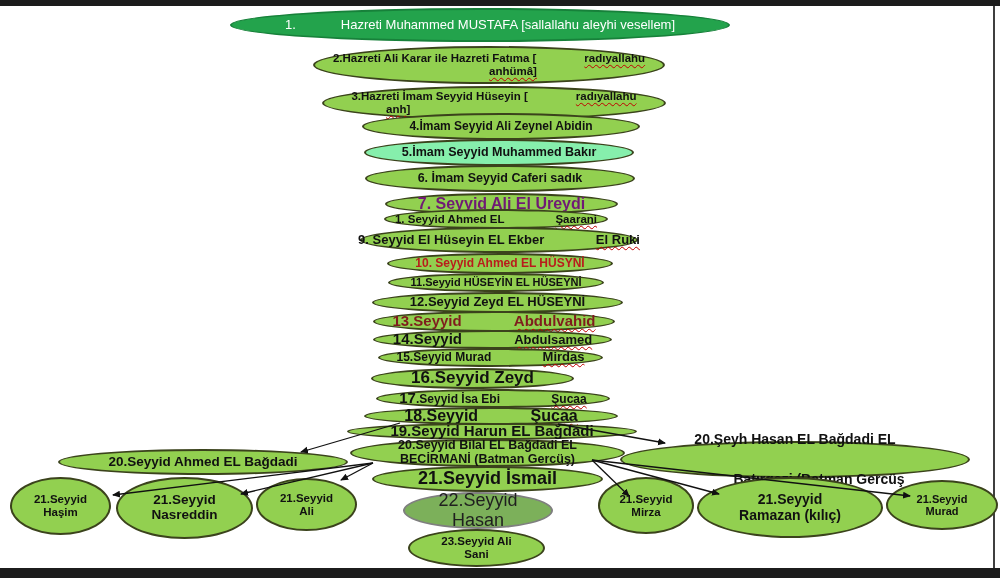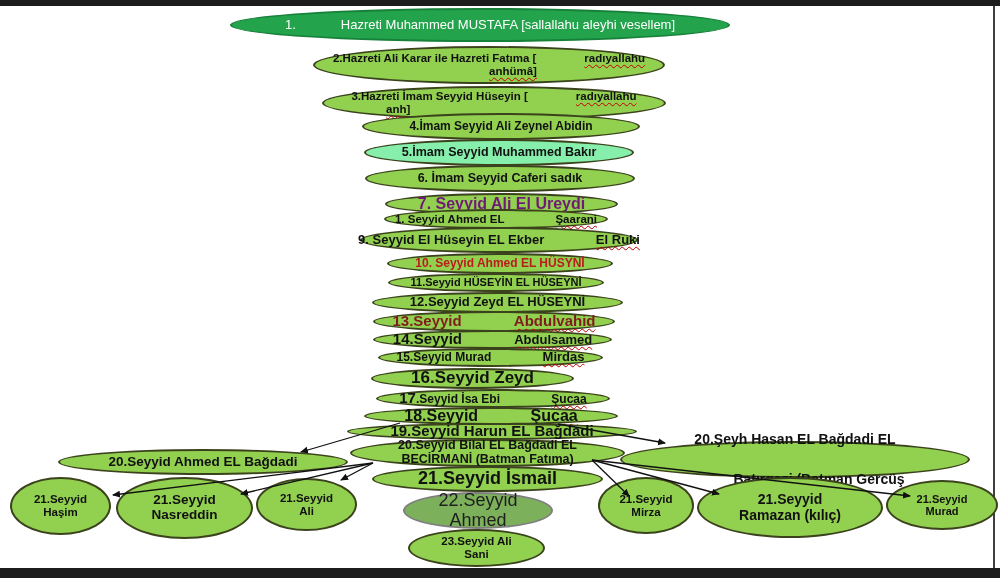--- a/index.html
+++ b/index.html
@@ -89,21 +89,21 @@
         <div class="ln"><span style="font-size: 15px;">17</span><span>.Seyyid İsa Ebi </span><span class="wavy">Şucaa</span></div>
       </div>
       <div class="node" style="left: 364px; top: 407px; width: 254px; height: 18px; background: rgb(146, 208, 80); border: 2px solid rgb(59, 67, 28); color: rgb(17, 17, 17); font-size: 16px; font-weight: 700; z-index: 18;">
         <div class="ln"><span>18.Seyyid </span><span class="wavy">Şucaa</span></div>
       </div>
       <div class="node" style="left: 347px; top: 423px; width: 290px; height: 17px; background: rgb(146, 208, 80); border: 2px solid rgb(59, 67, 28); color: rgb(17, 17, 17); font-size: 15px; font-weight: 700; z-index: 19;">
         <div class="ln"><span>19.Seyyid Harun EL Bağdadi</span></div>
       </div>
       <div class="node" style="left: 350px; top: 439px; width: 275px; height: 28px; background: rgb(146, 208, 80); border: 2px solid rgb(59, 67, 28); color: rgb(17, 17, 17); font-size: 12.5px; font-weight: 700; z-index: 20;">
         <div class="ln"><span>20.Seyyid Bilal EL Bağdadi EL</span></div>
-        <div class="ln"><span>BECİRMANİ (Batman Fatıma)</span></div>
+        <div class="ln"><span>BECİRMANİ (Batman Gercüş)</span></div>
       </div>
       <div class="node" style="left: 372px; top: 466px; width: 231px; height: 26px; background: rgb(146, 208, 80); border: 2px solid rgb(59, 67, 28); color: rgb(17, 17, 17); font-size: 18px; font-weight: 700; z-index: 21;">
         <div class="ln"><span>21.Seyyid İsmail</span></div>
       </div>
       <div class="node" style="left: 58px; top: 449px; width: 290px; height: 26px; background: rgb(146, 208, 80); border: 2px solid rgb(59, 67, 28); color: rgb(17, 17, 17); font-size: 13.5px; font-weight: 700; z-index: 22;">
         <div class="ln"><span>20.Seyyid Ahmed EL Bağdadi</span></div>
       </div>
       <div class="node" style="left: 10px; top: 477px; width: 101px; height: 58px; background: rgb(146, 208, 80); border: 2px solid rgb(59, 67, 28); color: rgb(17, 17, 17); font-size: 11.5px; font-weight: 700; z-index: 23;">
         <div class="ln"><span>21.Seyyid</span></div>
         <div class="ln"><span>Haşim</span></div>
@@ -127,21 +127,21 @@
       <div class="node" style="left: 697px; top: 477px; width: 186px; height: 61px; background: rgb(146, 208, 80); border: 2px solid rgb(59, 67, 28); color: rgb(17, 17, 17); font-size: 14px; font-weight: 700; z-index: 28;">
         <div class="ln"><span>21.Seyyid</span></div>
         <div class="ln"><span>Ramazan (kılıç)</span></div>
       </div>
       <div class="node" style="left: 886px; top: 480px; width: 112px; height: 50px; background: rgb(146, 208, 80); border: 2px solid rgb(59, 67, 28); color: rgb(17, 17, 17); font-size: 11px; font-weight: 700; z-index: 29;">
         <div class="ln"><span>21.Seyyid</span></div>
         <div class="ln"><span>Murad</span></div>
       </div>
       <div class="node" style="left: 403px; top: 492px; width: 150px; height: 37px; background: rgb(124, 176, 90); border: 2px solid rgb(127, 127, 127); color: rgb(31, 31, 31); font-size: 18px; font-weight: 400; z-index: 30;">
         <div class="ln"><span>22.Seyyid</span></div>
-        <div class="ln"><span>Ahmed</span></div>
+        <div class="ln"><span>Hasan</span></div>
       </div>
       <div class="node" style="left: 408px; top: 529px; width: 137px; height: 38px; background: rgb(146, 208, 80); border: 2px solid rgb(59, 67, 28); color: rgb(17, 17, 17); font-size: 11.5px; font-weight: 700; z-index: 31;">
         <div class="ln"><span>23.Seyyid Ali</span></div>
         <div class="ln"><span>Sani</span></div>
       </div>
     </div>
   <svg id="arrows" width="1000" height="578" viewBox="0 0 1000 578" style="z-index: 500;">
     <defs>
       <marker id="ah" markerWidth="9" markerHeight="8" refX="7" refY="3.5" orient="auto" markerUnits="userSpaceOnUse">
         <path d="M0,0 L8,3.5 L0,7 Z" fill="#111111"></path>

